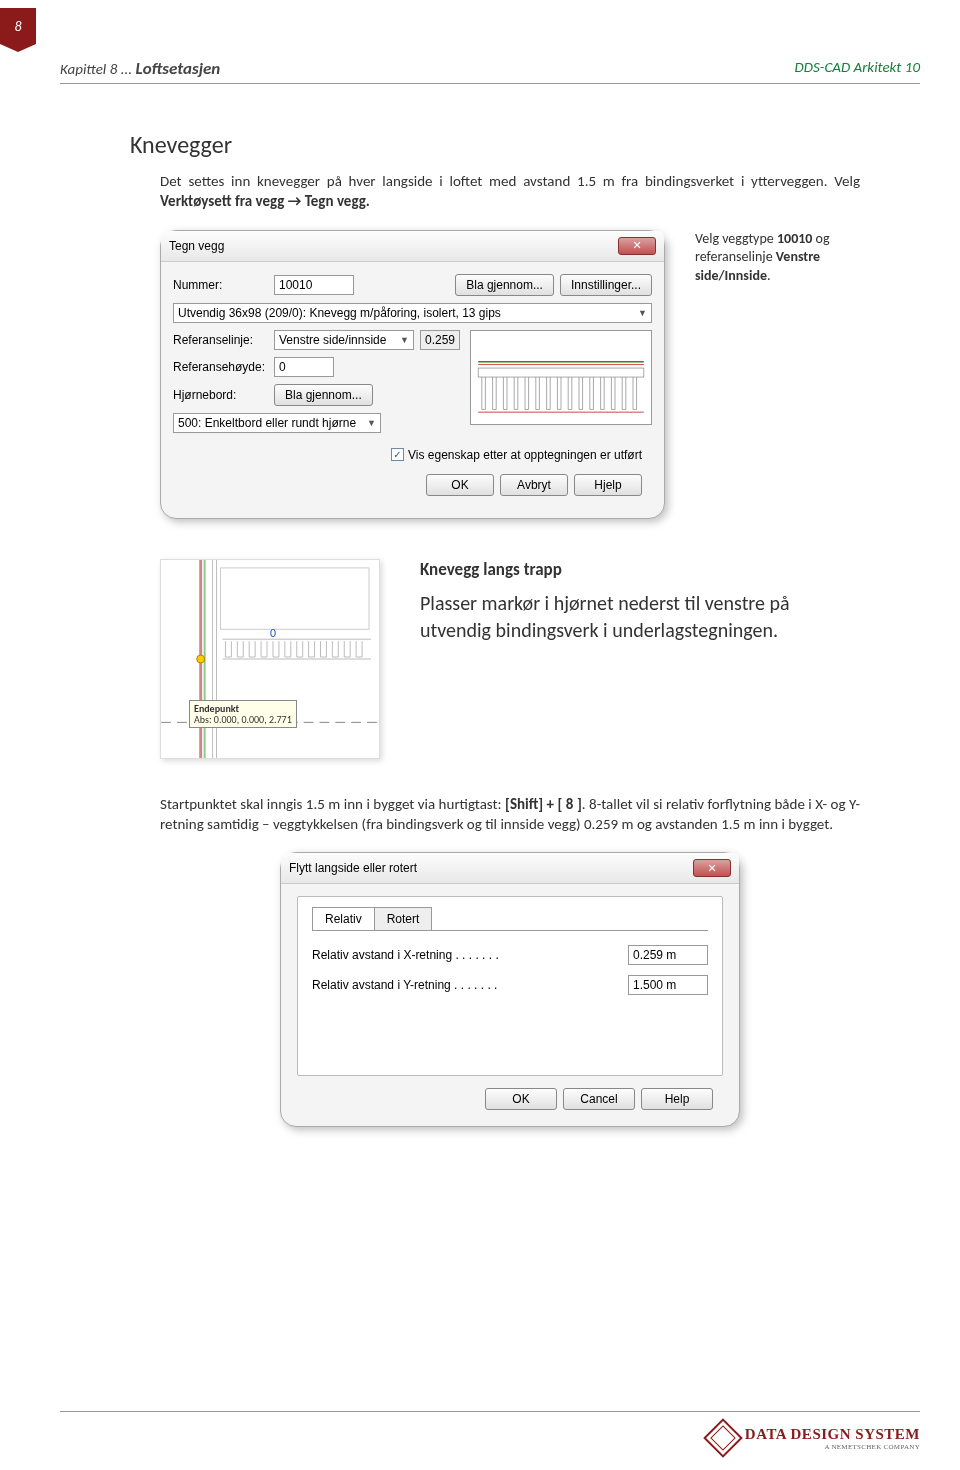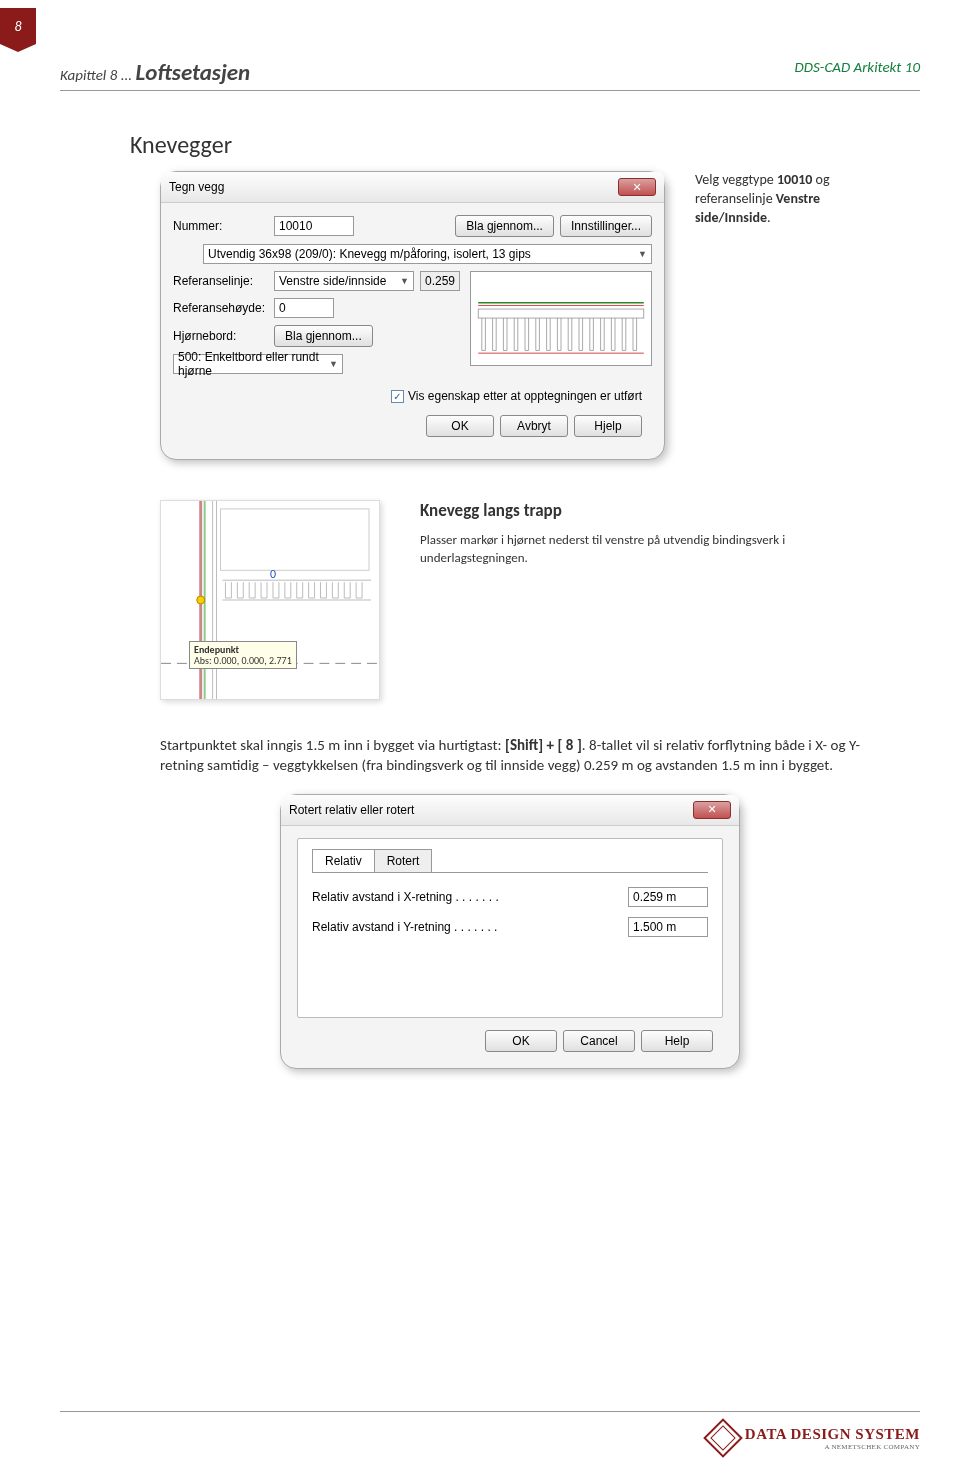--- a/index.html
+++ b/index.html
@@ -1,21 +1,21 @@
 <!DOCTYPE html>
 <html><head>
   <meta charset="utf-8">
   <style>
     * { box-sizing: border-box; margin: 0; padding: 0; }
     body { font-family: Calibri, Arial, sans-serif; width: 960px; height: 1470px; background: #fff; position: relative; color: #333; }
     .page-badge { position: absolute; top: 8px; left: 0; width: 36px; height: 36px; background: #8B1A1A; color: #fff; display: flex; align-items: center; justify-content: center; font-size: 14px; font-style: italic; }
     .page-badge::before { content: ''; position: absolute; top: 36px; left: 0; border-left: 18px solid transparent; border-right: 18px solid transparent; border-top: 8px solid #8B1A1A; }
     .header-row { position: absolute; top: 58px; left: 60px; right: 40px; display: flex; justify-content: space-between; font-style: italic; font-size: 15px; border-bottom: 1px solid #999; padding-bottom: 4px; }
     .header-left { color: #444; }
-    .header-left .bold { font-weight: bold; font-style: italic; font-size: 23px; }
+    .header-left .bold { font-weight: bold; font-style: italic; font-size: 17px; }
     .header-right { color: #15803d; }
     .content { position: absolute; top: 130px; left: 130px; right: 100px; }
     h2.section { font-size: 24px; color: #333; margin-bottom: 12px; font-weight: normal; }
     .justify { text-align: justify; font-size: 15px; line-height: 1.35; margin-bottom: 18px; }
     .bold { font-weight: bold; }
     .dialog { background: #f4f4f4; border: 1px solid #aaa; border-radius: 16px; box-shadow: 3px 3px 8px rgba(0,0,0,0.25); font-family: 'Segoe UI', Tahoma, sans-serif; font-size: 12px; color: #000; }
     .dialog-titlebar { background: linear-gradient(#fdfdfd, #e8e8e8); border-bottom: 1px solid #ccc; padding: 6px 8px; display: flex; justify-content: space-between; align-items: center; border-radius: 6px 6px 0 0; }
     .close-btn { width: 38px; height: 18px; background: linear-gradient(#d9a0a0, #c35050); border: 1px solid #883030; border-radius: 3px; color: #fff; display: flex; align-items: center; justify-content: center; font-size: 11px; }
     .dialog-body { padding: 12px; }
     .form-row { display: flex; align-items: center; margin-bottom: 7px; gap: 6px; }
@@ -61,38 +61,41 @@
   <div class="header-left">
     <span>Kapittel 8 ...</span>
     <span class="bold">Loftsetasjen</span>
   </div>
   <div class="header-right">DDS-CAD Arkitekt 10</div>
 </div>
 
 <div class="content">
 
   <h2 class="section">Knevegger</h2>
+  <p class="justify" style="padding-left:30px;">
+    <span>Det settes inn knevegger på hver langside i loftet med avstand 1.5 m fra bindingsverket i ytterveggen. Velg </span><span class="bold">Verktøysett fra vegg → Tegn vegg.</span>
+  </p>
 
   <div class="d1-flex" style="padding-left:30px;">
 
     <div class="dialog" style="width:505px;">
       <div class="dialog-titlebar">
         <span>Tegn vegg</span>
         <div class="close-btn">✕</div>
       </div>
       <div class="dialog-body">
         <div class="form-row">
           <label>Nummer:</label>
           <input class="txt-input" style="width: 80px;" value="10010">
           <span style="flex:1"></span>
           <button class="btn">Bla gjennom...</button>
           <button class="btn">Innstillinger...</button>
         </div>
         <div class="form-row">
-          <div class="combo" style="width:100%;margin-left:30px;">
+          <div class="combo" style="width:100%;">
             <span>Utvendig 36x98 (209/0): Knevegg m/påforing, isolert, 13 gips</span>
             <span class="combo-arrow">▼</span>
           </div>
         </div>
         <div style="display:flex; gap:10px;">
           <div style="flex:1;">
             <div class="form-row">
               <label>Referanselinje:</label>
               <div class="combo" style="width:140px;">
                 <span>Venstre side/innside</span>
@@ -102,21 +105,21 @@
             </div>
             <div class="form-row">
               <label>Referansehøyde:</label>
               <input class="txt-input" style="width: 60px;" value="0">
             </div>
             <div class="form-row">
               <label>Hjørnebord:</label>
               <button class="btn">Bla gjennom...</button>
             </div>
             <div class="form-row">
-              <div class="combo" style="width:170px;">
+              <div class="combo" style="width:208px;">
                 <span>500: Enkeltbord eller rundt hjørne</span>
                 <span class="combo-arrow">▼</span>
               </div>
             </div>
           </div>
           <div class="preview-box">
             <svg class="mini-svg" viewBox="0 0 200 95">
               <line x1="8" y1="30" x2="192" y2="30" stroke="#2a8a2a" stroke-width="1.5"></line>
               <line x1="8" y1="33" x2="192" y2="33" stroke="#c33" stroke-width="1"></line>
               <rect x="8" y="37" width="184" height="10" fill="none" stroke="#888" stroke-width="0.8"></rect>
@@ -159,33 +162,33 @@
         <circle cx="40" cy="100" r="4" fill="#ffcc00" stroke="#aa8800"></circle>
         <text x="110" y="78" font-size="12" fill="#2255cc">0</text>
       </svg>
       <div class="tooltip-box">
         <div style="font-weight:bold;">Endepunkt</div>
         <div>Abs: 0.000, 0.000, 2.771</div>
       </div>
     </div>
     <div style="flex:1;">
       <h3 class="sub">Knevegg langs trapp</h3>
-      <p style="font-size:13px; line-height:1.35;">Plasser markør i hjørnet nederst til venstre på utvendig bindingsverk i underlagstegningen.</p>
+      <p style="font-size:20px; line-height:1.35;">Plasser markør i hjørnet nederst til venstre på utvendig bindingsverk i underlagstegningen.</p>
     </div>
   </div>
 
   <div class="section3" style="padding-left:30px;">
     <p class="justify">
       <span>Startpunktet skal inngis 1.5 m inn i bygget via hurtigtast: </span><span class="bold">[Shift] + [ 8 ]</span><span>.
 8-tallet vil si relativ forflytning både i X- og Y-retning samtidig – veggtykkelsen (fra bindingsverk og til innside vegg) 0.259 m og avstanden 1.5 m inn i bygget.</span>
     </p>
 
     <div class="dialog dialog2">
       <div class="dialog-titlebar">
-        <span>Rotert relativ eller rotert</span>
+        <span>Flytt langside eller rotert</span>
         <div class="close-btn">✕</div>
       </div>
       <div class="dialog-body" style="padding:12px 16px 6px;">
         <div style="background:#fff; border:1px solid #bbb; padding:10px 14px 70px; border-radius:2px;">
           <div class="tabs">
             <div class="tab">Relativ</div>
             <div class="tab inactive">Rotert</div>
           </div>
           <div class="field-row">
             <span class="dotted">Relativ avstand i X-retning . . . . . . .</span>

